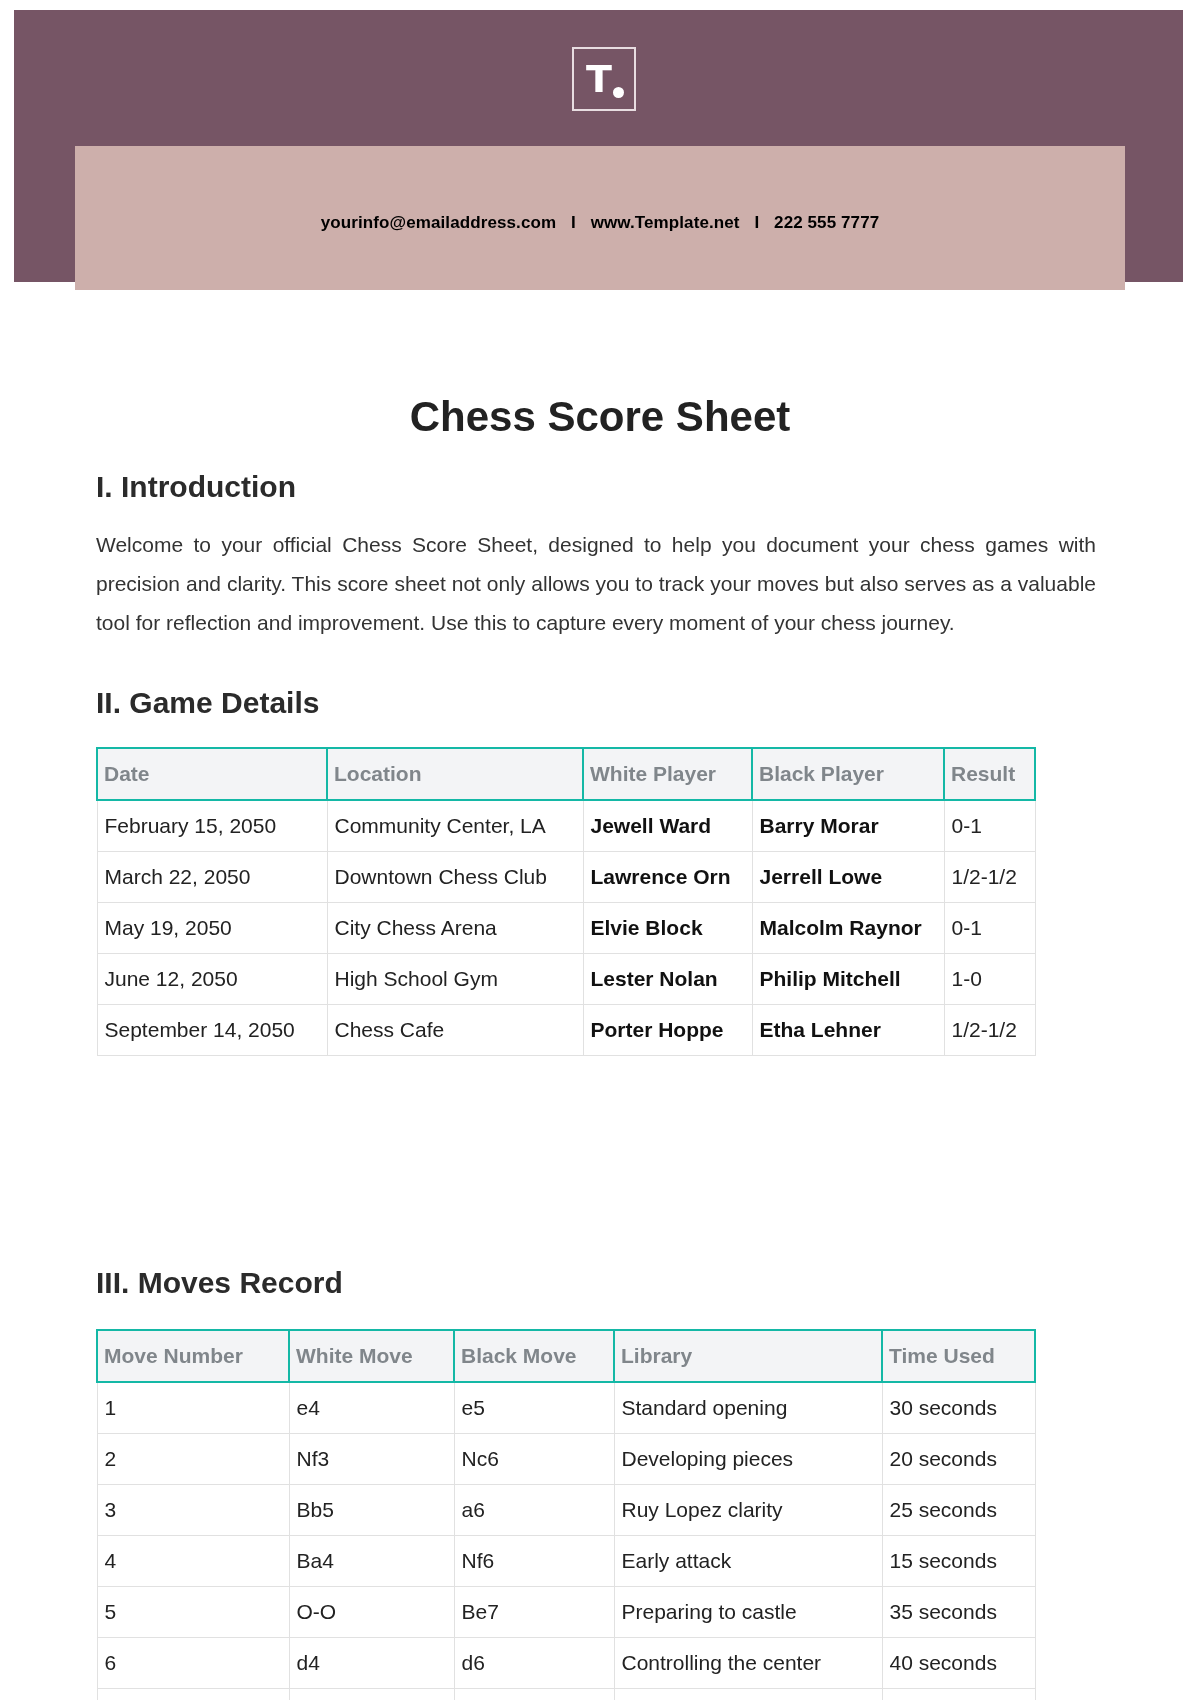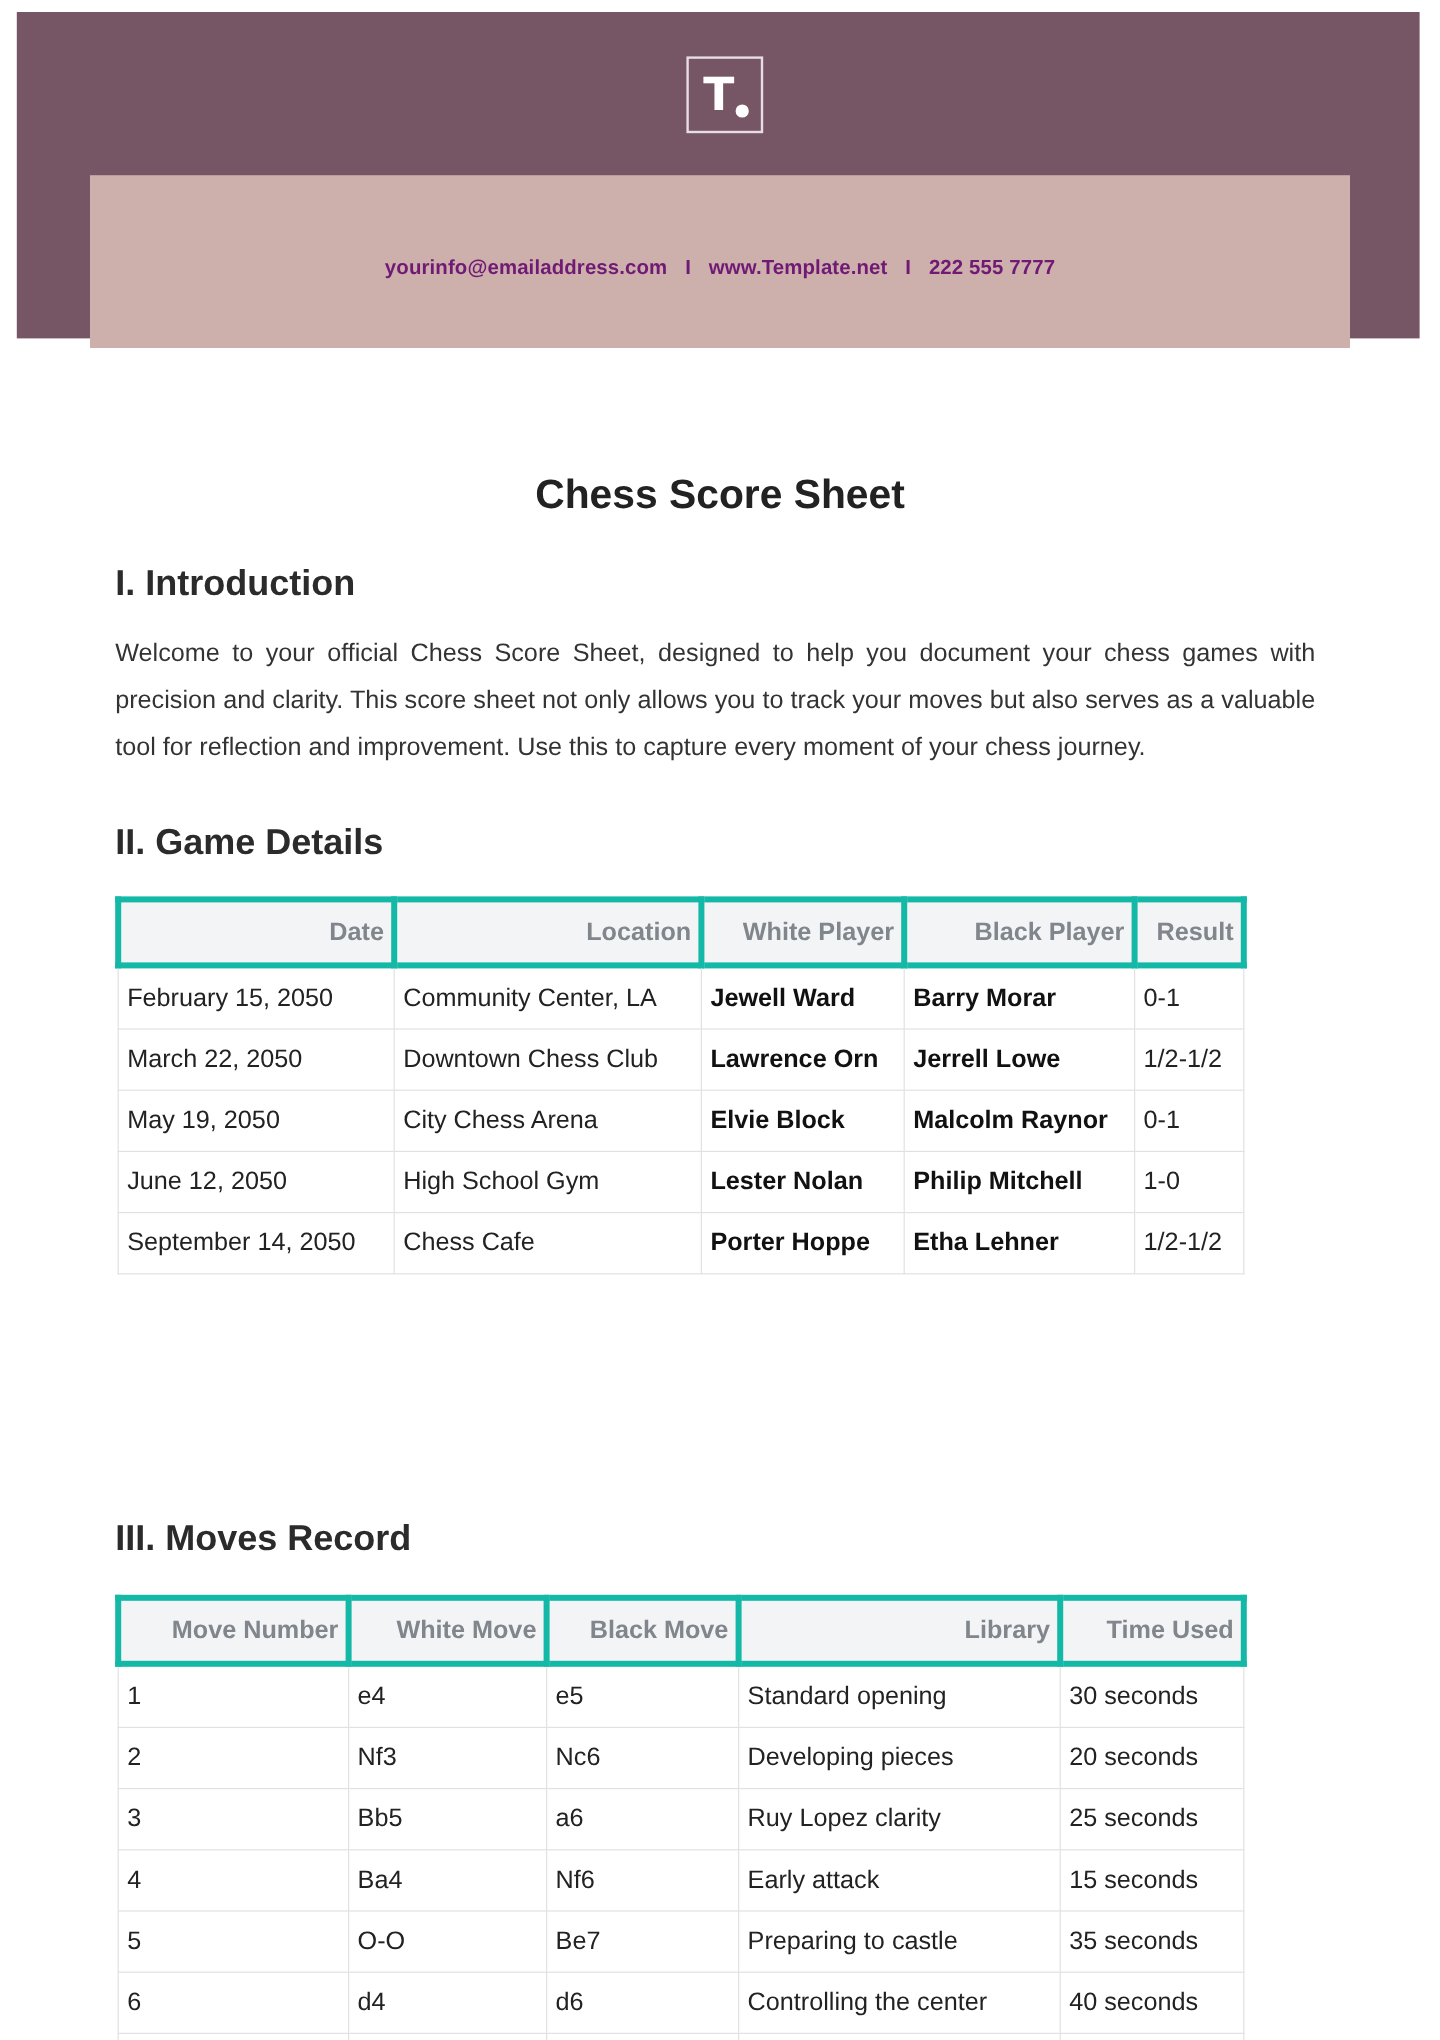--- a/index.html
+++ b/index.html
@@ -2,40 +2,40 @@
 <html><head>
 <meta charset="utf-8">
 <style>
   html, body { margin: 0; padding: 0; background: #ffffff; }
   body { width: 1200px; height: 1700px; position: relative; overflow: hidden;
          font-family: "Liberation Sans", "DejaVu Sans", sans-serif; color: #222222; }
   .header-band { position: absolute; left: 14px; top: 10px; width: 1169px; height: 272px;
                  background: #765565; }
   .contact-band { position: absolute; left: 75px; top: 146px; width: 1050px; height: 144px;
                   background: #cdafab; display: flex; align-items: center; justify-content: center; }
-  .contact-line { color: #701a75; font-weight: bold; font-size: 17px; letter-spacing: 0.1px;
+  .contact-line { color: #000000; font-weight: bold; font-size: 17px; letter-spacing: 0.1px;
                   margin-top: 10px; }
   .contact-line .sep { margin: 0 10px; }
   .logo { position: absolute; left: 572px; top: 47px; width: 64px; height: 64px;
           border: 2px solid #e8dde1; box-sizing: border-box; display: flex;
           align-items: center; justify-content: center; }
   .logo-t { color: #ffffff; font-weight: bold; font-size: 38px; font-family: "DejaVu Sans", sans-serif;
             line-height: 1; position: relative; left: -5px; }
   .logo-dot { position: absolute; width: 11px; height: 11px; background: #fff; border-radius: 50%;
               left: 39px; top: 38px; }
 
   .title { position: absolute; left: 0; width: 1200px; top: 393px; text-align: center;
-           font-size: 34px; font-weight: bold; color: #222; }
+           font-size: 42px; font-weight: bold; color: #222; }
   .h2 { position: absolute; left: 96px; font-size: 30px; font-weight: bold; color: #2b2b2b; }
   .intro { position: absolute; left: 96px; top: 525px; width: 1000px; font-size: 21px;
            line-height: 39px; color: #333; text-align: justify; }
 
   table.grid { position: absolute; left: 96px; border-collapse: collapse; font-size: 21px; }
-  table.grid th { background: #f3f4f6; color: #80868b; font-weight: bold; text-align: right;
-                  border: 5px solid #14b8a6; height: 50px; padding: 0 6px; white-space: nowrap; }
+  table.grid th { background: #f3f4f6; color: #80868b; font-weight: bold; text-align: left;
+                  border: 2px solid #14b8a6; height: 50px; padding: 0 6px; white-space: nowrap; }
   table.grid td { border: 1px solid #e1e1e1; height: 50px; padding: 0 7px; color: #222;
                   white-space: nowrap; }
   table.grid td.bold { font-weight: bold; color: #111; }
 </style>
 </head>
 <body>
 
 <div class="header-band"></div>
 <div class="logo">
   <span class="logo-t">T</span>

